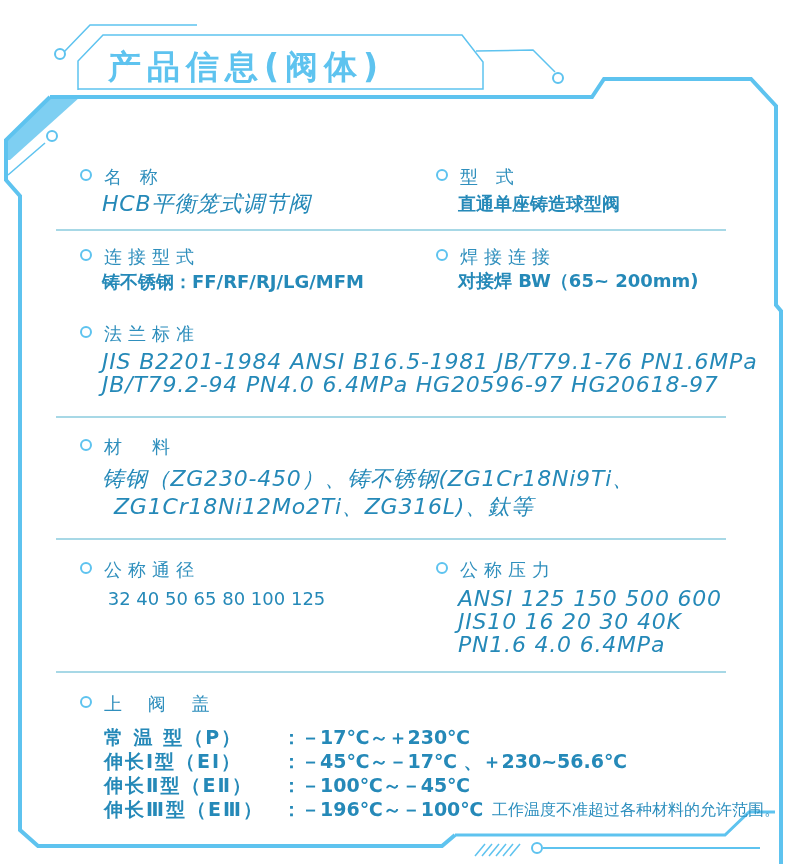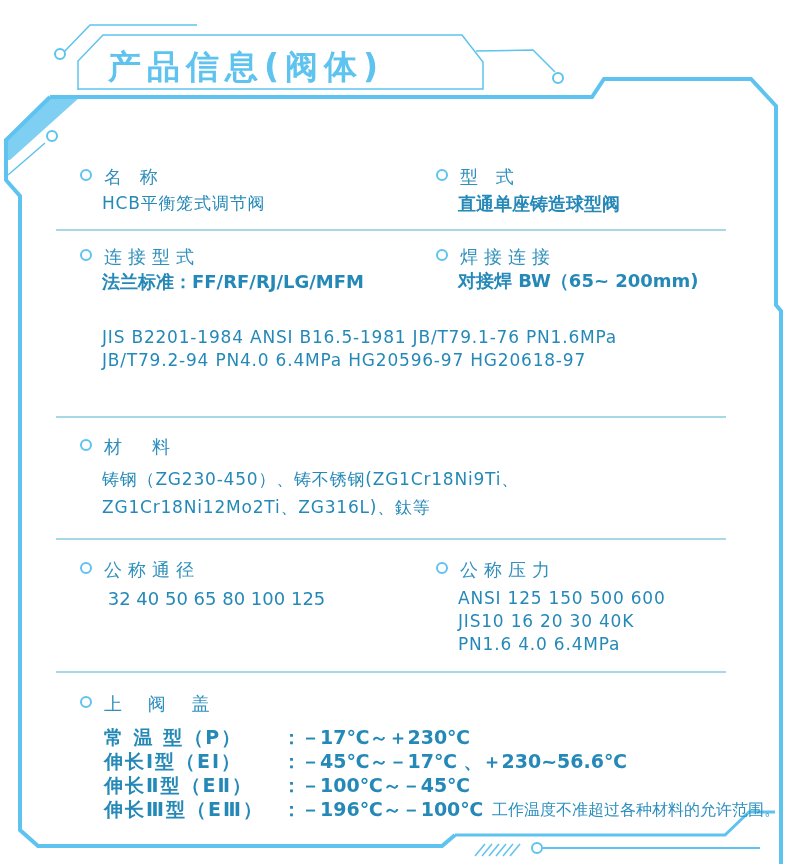--- a/index.html
+++ b/index.html
@@ -7,21 +7,21 @@
          font-family:"DejaVu Sans","Liberation Sans",sans-serif; color:#2589b8; }
   .frame { position:absolute; left:0; top:0; width:790px; height:864px; pointer-events:none; }
   .title { position:absolute; left:108px; top:42px; height:50px; line-height:50px;
            font-size:33px; font-weight:bold; color:#5ec3ef; letter-spacing:6px; white-space:nowrap; }
   .sec { position:absolute; }
   .lbl { font-size:18px; color:#2f8fbd; letter-spacing:6px; line-height:24px; white-space:nowrap; }
   .lbl::before { content:""; display:inline-block; width:8px; height:8px; border:2px solid #5ec3ef;
                  border-radius:50%; margin-right:12px; margin-left:-22px; vertical-align:2px; }
   .val { font-size:18px; color:#2589b8; line-height:23px; white-space:nowrap; }
   .val.b { font-weight:bold; }
-  .val.mono { font-size:17px; letter-spacing:0.8px; }
+  .val.mono { font-size:22px; letter-spacing:0.8px;font-style:italic; }
   .divider { position:absolute; height:2px; background:#a7d8e6; }
   .note { position:absolute; left:492px; top:800px; font-size:16px; color:#2d8fbe; white-space:nowrap; }
   .temp { position:absolute; left:104px; font-size:19px; font-weight:bold; color:#2589b8; white-space:nowrap; line-height:24px; }
   .temp .k { display:inline-block; width:178px; letter-spacing:2px; }
 </style>
 </head>
 <body>
 
 <svg class="frame" viewBox="0 0 790 864" xmlns="http://www.w3.org/2000/svg">
   <g fill="none" stroke="#5ec3ef">
@@ -61,37 +61,38 @@
   <div class="val mono" style="margin-top:3px;">HCB平衡笼式调节阀</div>
 </div>
 <div class="sec" style="left:458px; top:165px;">
   <div class="lbl">型 式</div>
   <div class="val b" style="margin-top:3px;">直通单座铸造球型阀</div>
 </div>
 <div class="divider" style="left:56px; top:229px; width:670px;"></div>
 
 <div class="sec" style="left:102px; top:245px;">
   <div class="lbl">连接型式</div>
-  <div class="val b" style="margin-top:1px;">法兰标准：FF/RF/RJ/LG/MFM</div>
+  <div class="val b" style="margin-top:1px;">铸不锈钢：FF/RF/RJ/LG/MFM</div>
 </div>
 <div class="sec" style="left:458px; top:245px;">
   <div class="lbl">焊接连接</div>
   <div class="val b">对接焊 BW（65~ 200mm)</div>
 </div>
 
 <div class="sec" style="left:102px; top:322px;">
+  <div class="lbl">法兰标准</div>
   <div class="val mono" style="margin-top:4px;">JIS B2201-1984 ANSI B16.5-1981 JB/T79.1-76 PN1.6MPa</div>
   <div class="val mono">JB/T79.2-94 PN4.0 6.4MPa HG20596-97 HG20618-97</div>
 </div>
 <div class="divider" style="left:56px; top:416px; width:670px;"></div>
 
 <div class="sec" style="left:102px; top:435px;">
   <div class="lbl">材　料</div>
   <div class="val mono" style="margin-top:6px; line-height:28px;">铸钢（ZG230-450）、铸不锈钢(ZG1Cr18Ni9Ti、</div>
-  <div class="val mono" style="line-height:28px;">ZG1Cr18Ni12Mo2Ti、ZG316L)、鈦等</div>
+  <div class="val mono" style="line-height:28px;margin-left:12px;">ZG1Cr18Ni12Mo2Ti、ZG316L)、鈦等</div>
 </div>
 <div class="divider" style="left:56px; top:538px; width:670px;"></div>
 
 <div class="sec" style="left:102px; top:558px;">
   <div class="lbl">公称通径</div>
   <div class="val" style="margin-top:5px; white-space:pre;"> 32 40 50 65 80 100 125</div>
 </div>
 <div class="sec" style="left:458px; top:558px;">
   <div class="lbl">公称压力</div>
   <div class="val mono" style="margin-top:5px;">ANSI 125 150 500 600</div>

